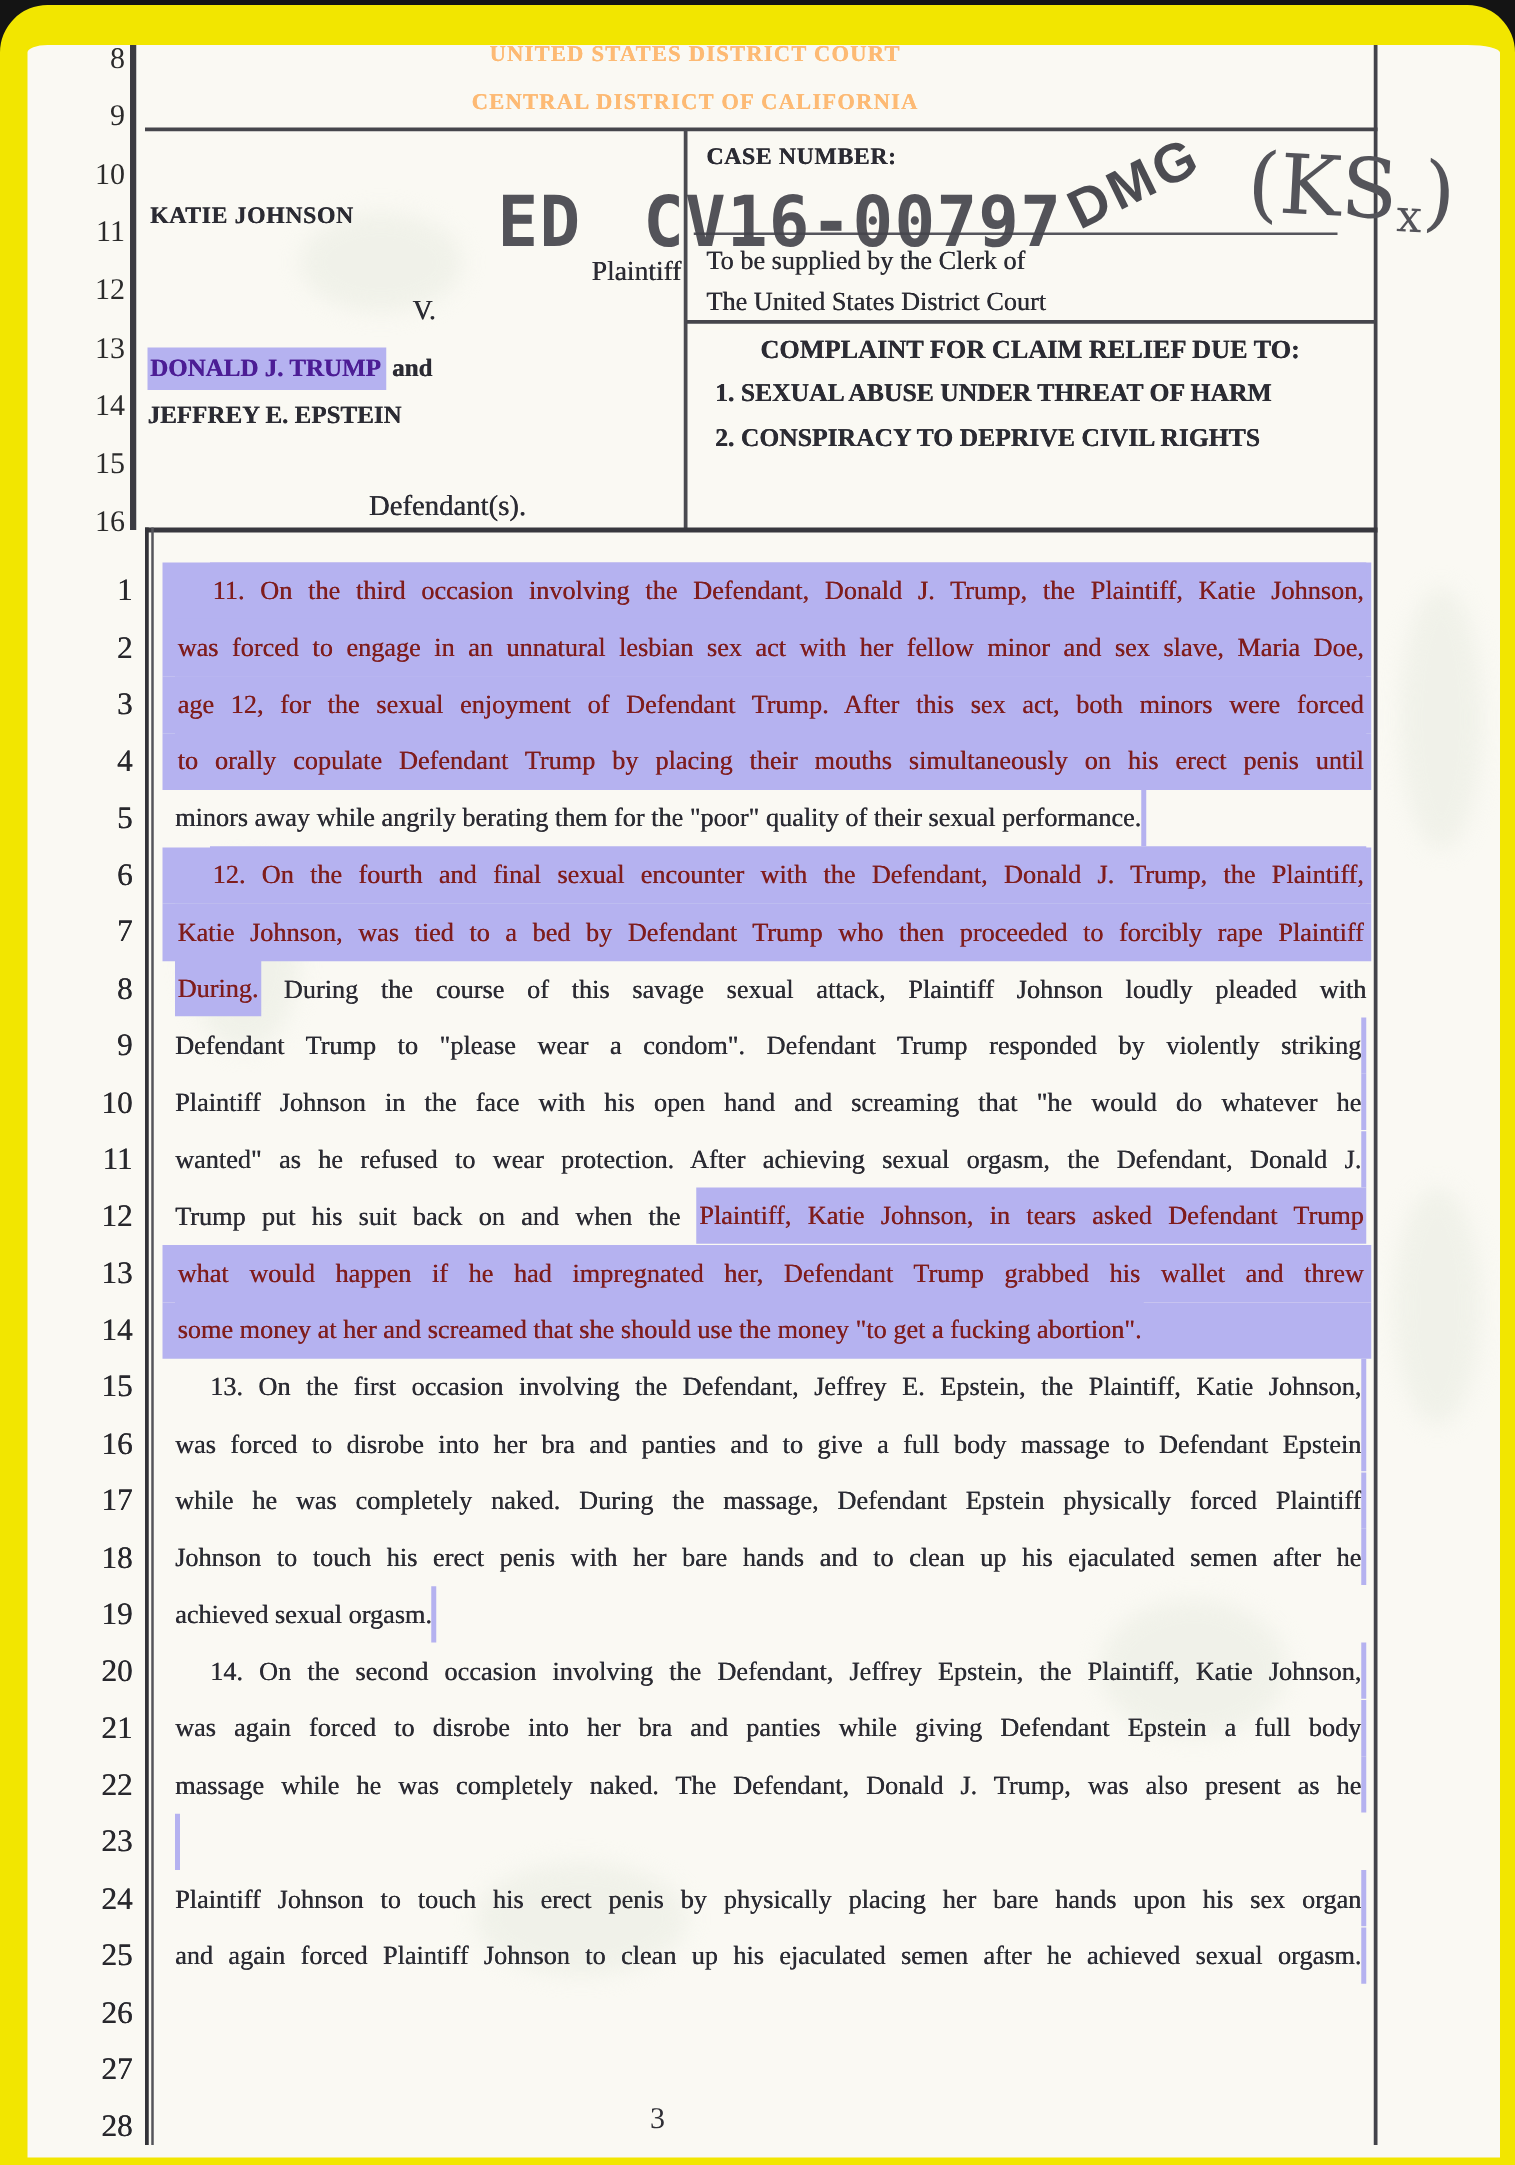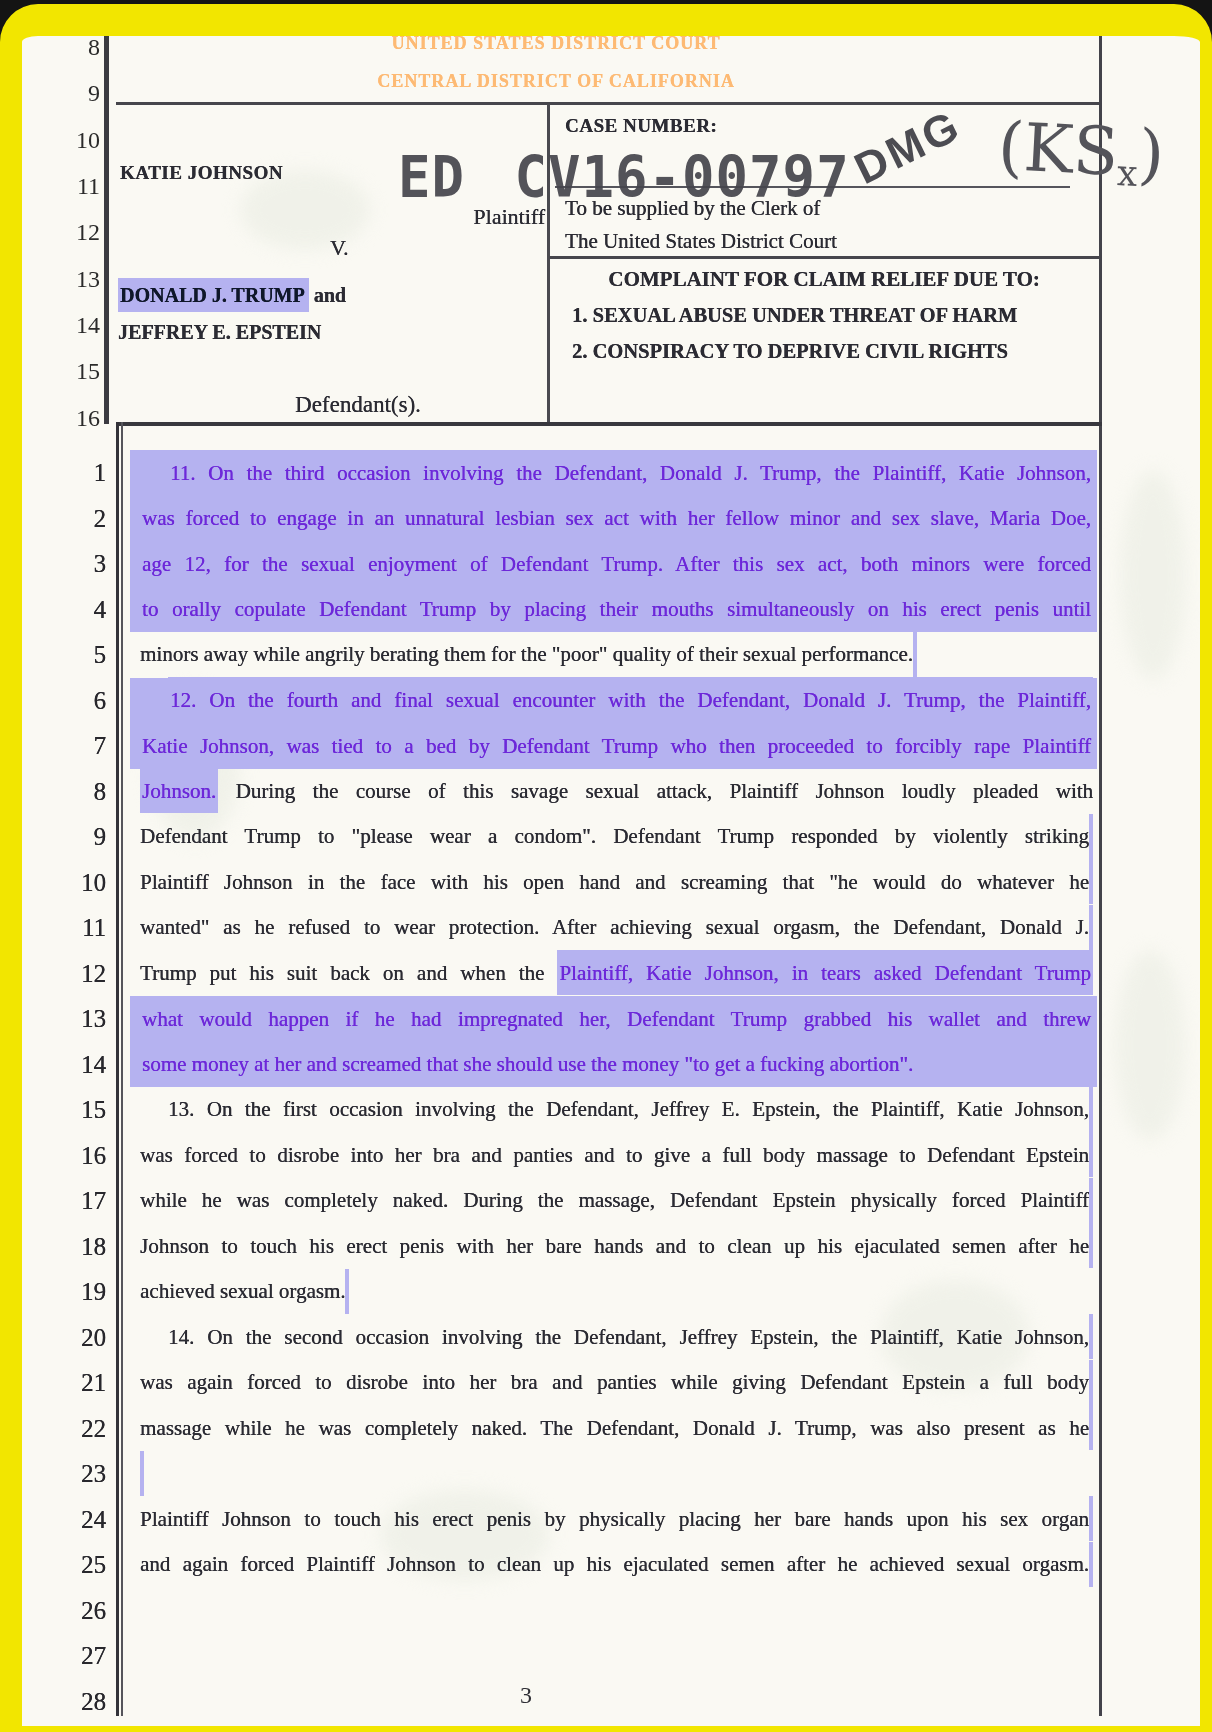--- a/index.html
+++ b/index.html
@@ -42,21 +42,21 @@
   
   .captext{position:absolute;text-shadow:.3px 0 0 currentColor;}
   .t1,.t2{left:66px;width:980px;text-align:center;font-weight:bold;font-size:18px;letter-spacing:1px;color:#fdba74;}
   .t1{top:33px;} .t2{top:71px;}
   .katie{left:120px;top:162px;font-size:19px;font-weight:600;letter-spacing:.5px;}
   .plabel{left:300px;top:204px;width:245px;text-align:right;font-size:22px;}
   .versus{left:330px;top:235px;font-size:22px;}
   .def1{left:118px;top:284px;font-size:20px;font-weight:600;}
   .def2{left:118px;top:321px;font-size:20px;font-weight:600;}
   .deflabel{left:295px;top:392px;width:250px;text-align:left;font-size:23px;}
-  .caphl{background:#b5b2f0;color:#0f172a;padding:6px 4px 6px 2px;}
+  .caphl{background:#b5b2f0;color:#4c1d95;padding:6px 4px 6px 2px;}
   .cnlabel{left:565px;top:115px;font-size:19px;font-weight:bold;letter-spacing:.5px;}
   .supplied1{left:565px;top:196px;font-size:21px;}
   .supplied2{left:565px;top:229px;font-size:21px;}
   .comptitle{left:548px;top:267px;width:552px;text-align:center;font-size:21px;font-weight:bold;}
   .claim{left:572px;font-size:20.5px;font-weight:bold;}
   .claim1{top:304px;} .claim2{top:340px;}
   
   .stamp{position:absolute;left:398px;top:146px;
     font-family:"DejaVu Sans Mono",monospace;font-weight:bold;font-size:54px;
     letter-spacing:1px;word-spacing:16px;color:#45454c;transform:scaleY(1.04);opacity:.92;}
@@ -72,21 +72,21 @@
   .capnums .cn{height:46.33px;line-height:46.33px;font-size:24px;color:#2b2b2b;}
   
   .numcol{position:absolute;left:46px;top:450px;width:60px;text-align:right;}
   .numcol .bn{height:45.5px;line-height:45.5px;font-size:25px;color:#28282d;text-shadow:.3px 0 0 currentColor;}
   .textcol{position:absolute;left:140px;top:450px;width:953px;}
   .bl{height:45.5px;line-height:45.5px;font-size:21px;color:#2b2b33;
       white-space:nowrap;overflow:visible;text-shadow:.3px 0 0 currentColor;}
   .bl.j{text-align:justify;text-align-last:justify;white-space:normal;}
   .bl.ind{text-indent:28px;}
   .rowhl{background:#b5b2f0;color:#20206b;margin-left:-10px;padding-left:10px;margin-right:-4px;padding-right:4px;}
-  .hl{background:#b5b2f0;color:#6d28d9;padding:10.5px 2px;}
+  .hl{background:#b5b2f0;color:#7f1d1d;padding:10.5px 2px;}
   .pageno{position:absolute;left:520px;top:1682px;font-size:24px;color:#2f2f35;}
 </style>
 </head>
 <body>
 
 <div class="paper"></div>
 
 <div class="content">
   <div class="blob b1"></div>
   <div class="blob b2"></div>
@@ -170,21 +170,21 @@
   </div>
 
   <div class="textcol">
     <div class="bl j ind rowhl"><span></span><span class="hl">11. On the third occasion involving the Defendant, Donald J. Trump, the Plaintiff, Katie Johnson,</span><span></span></div>
     <div class="bl j rowhl"><span></span><span class="hl">was forced to engage in an unnatural lesbian sex act with her fellow minor and sex slave, Maria Doe,</span><span></span></div>
     <div class="bl j rowhl"><span></span><span class="hl">age 12, for the sexual enjoyment of Defendant Trump. After this sex act, both minors were forced</span><span></span></div>
     <div class="bl j rowhl"><span></span><span class="hl">to orally copulate Defendant Trump by placing their mouths simultaneously on his erect penis until</span><span></span></div>
     <div class="bl"><span>minors away while angrily berating them for the "poor" quality of their sexual performance.</span><span class="hl"></span><span></span></div>
     <div class="bl j ind rowhl"><span></span><span class="hl">12. On the fourth and final sexual encounter with the Defendant, Donald J. Trump, the Plaintiff,</span><span></span></div>
     <div class="bl j rowhl"><span></span><span class="hl">Katie Johnson, was tied to a bed by Defendant Trump who then proceeded to forcibly rape Plaintiff</span><span></span></div>
-    <div class="bl j"><span></span><span class="hl">Johnson.</span><span> During the course of this savage sexual attack, Plaintiff Johnson loudly pleaded with</span></div>
+    <div class="bl j"><span></span><span class="hl">During.</span><span> During the course of this savage sexual attack, Plaintiff Johnson loudly pleaded with</span></div>
     <div class="bl j"><span>Defendant Trump to "please wear a condom". Defendant Trump responded by violently striking</span><span class="hl"></span><span></span></div>
     <div class="bl j"><span>Plaintiff Johnson in the face with his open hand and screaming that "he would do whatever he</span><span class="hl"></span><span></span></div>
     <div class="bl j"><span>wanted" as he refused to wear protection. After achieving sexual orgasm, the Defendant, Donald J.</span><span class="hl"></span><span></span></div>
     <div class="bl j"><span>Trump put his suit back on and when the </span><span class="hl">Plaintiff, Katie Johnson, in tears asked Defendant Trump</span><span></span></div>
     <div class="bl j rowhl"><span></span><span class="hl">what would happen if he had impregnated her, Defendant Trump grabbed his wallet and threw</span><span></span></div>
     <div class="bl rowhl"><span></span><span class="hl">some money at her and screamed that she should use the money "to get a fucking abortion".</span><span></span></div>
     <div class="bl j ind"><span>13. On the first occasion involving the Defendant, Jeffrey E. Epstein, the Plaintiff, Katie Johnson,</span><span class="hl"></span><span></span></div>
     <div class="bl j"><span>was forced to disrobe into her bra and panties and to give a full body massage to Defendant Epstein</span><span class="hl"></span><span></span></div>
     <div class="bl j"><span>while he was completely naked. During the massage, Defendant Epstein physically forced Plaintiff</span><span class="hl"></span><span></span></div>
     <div class="bl j"><span>Johnson to touch his erect penis with her bare hands and to clean up his ejaculated semen after he</span><span class="hl"></span><span></span></div>

